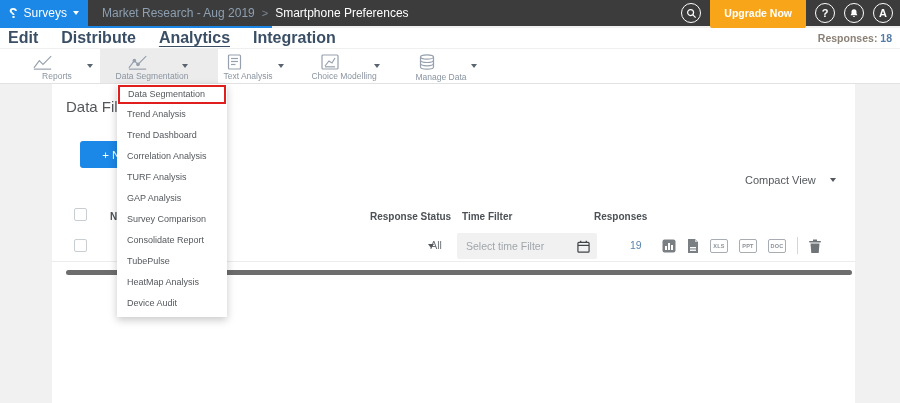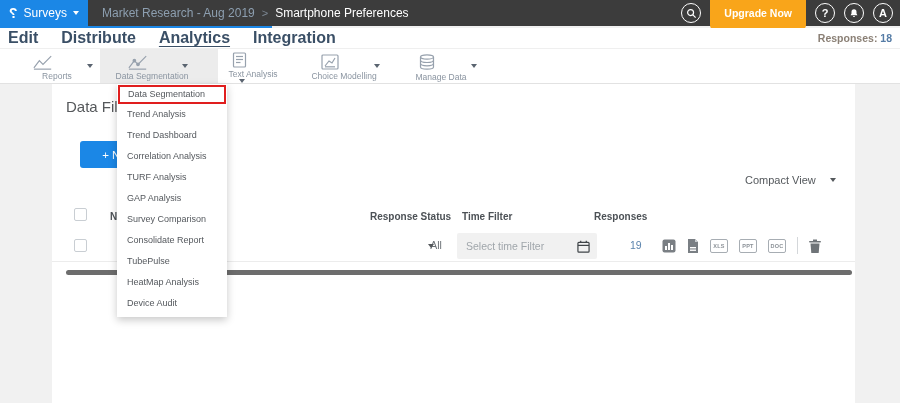--- a/index.html
+++ b/index.html
@@ -35,21 +35,21 @@
   .responses-count { color:#557ca6; }
 
   
   .toolbar { position:absolute; left:0; top:48px; width:900px; height:36px; background:#fff; border-top:1px solid #efefef; border-bottom:1px solid #e2e2e2; }
   .tb-btn { position:absolute; top:0; height:34px; width:100px; display:flex; align-items:center; cursor:pointer; }
   .tb-col { width:76px; display:flex; flex-direction:column; align-items:center; gap:1px; padding-top:3px; }
   .tb-label { font-size:8.5px; color:#8a94a0; white-space:nowrap;margin-left:28px; }
   .tb-caret { width:0; height:0; border-left:3.5px solid transparent; border-right:3.5px solid transparent; border-top:4px solid #5a6470; margin-left:6px; }
   .tb-btn.open { background:#ececec; width:118px; }
   .tb-icon svg { display:block; }
-  .b0{left:5px;} .b1{left:100px;} .b2{left:189px;flex-direction:column;} .b3{left:292px;} .b4{left:389px;}
+  .b0{left:5px;} .b1{left:100px;} .b2{left:196px;} .b3{left:292px;} .b4{left:389px;}
 
   
   .card { position:absolute; left:52px; top:84px; width:803px; height:319px; background:#fff; }
   .page-title { position:absolute; left:14px; top:14px; font-size:15px; color:#55585b; }
   .new-filter-btn { position:absolute; left:28px; top:57px; height:27px; width:106px; background:#1b87e6; color:#fff; border:none; border-radius:3px; font-size:11.5px; font-family:inherit; cursor:pointer; }
   .compact-view { position:absolute; left:693px; top:90px; display:flex; align-items:center; gap:14px; font-size:11px; color:#54585c; cursor:pointer; }
   .tri-down-dark { width:0; height:0; border-left:3.5px solid transparent; border-right:3.5px solid transparent; border-top:4px solid #54585c; }
 
   .checkbox { width:13px; height:13px; border:1px solid #c9ced3; border-radius:2px; background:#fff; cursor:pointer; }
 

